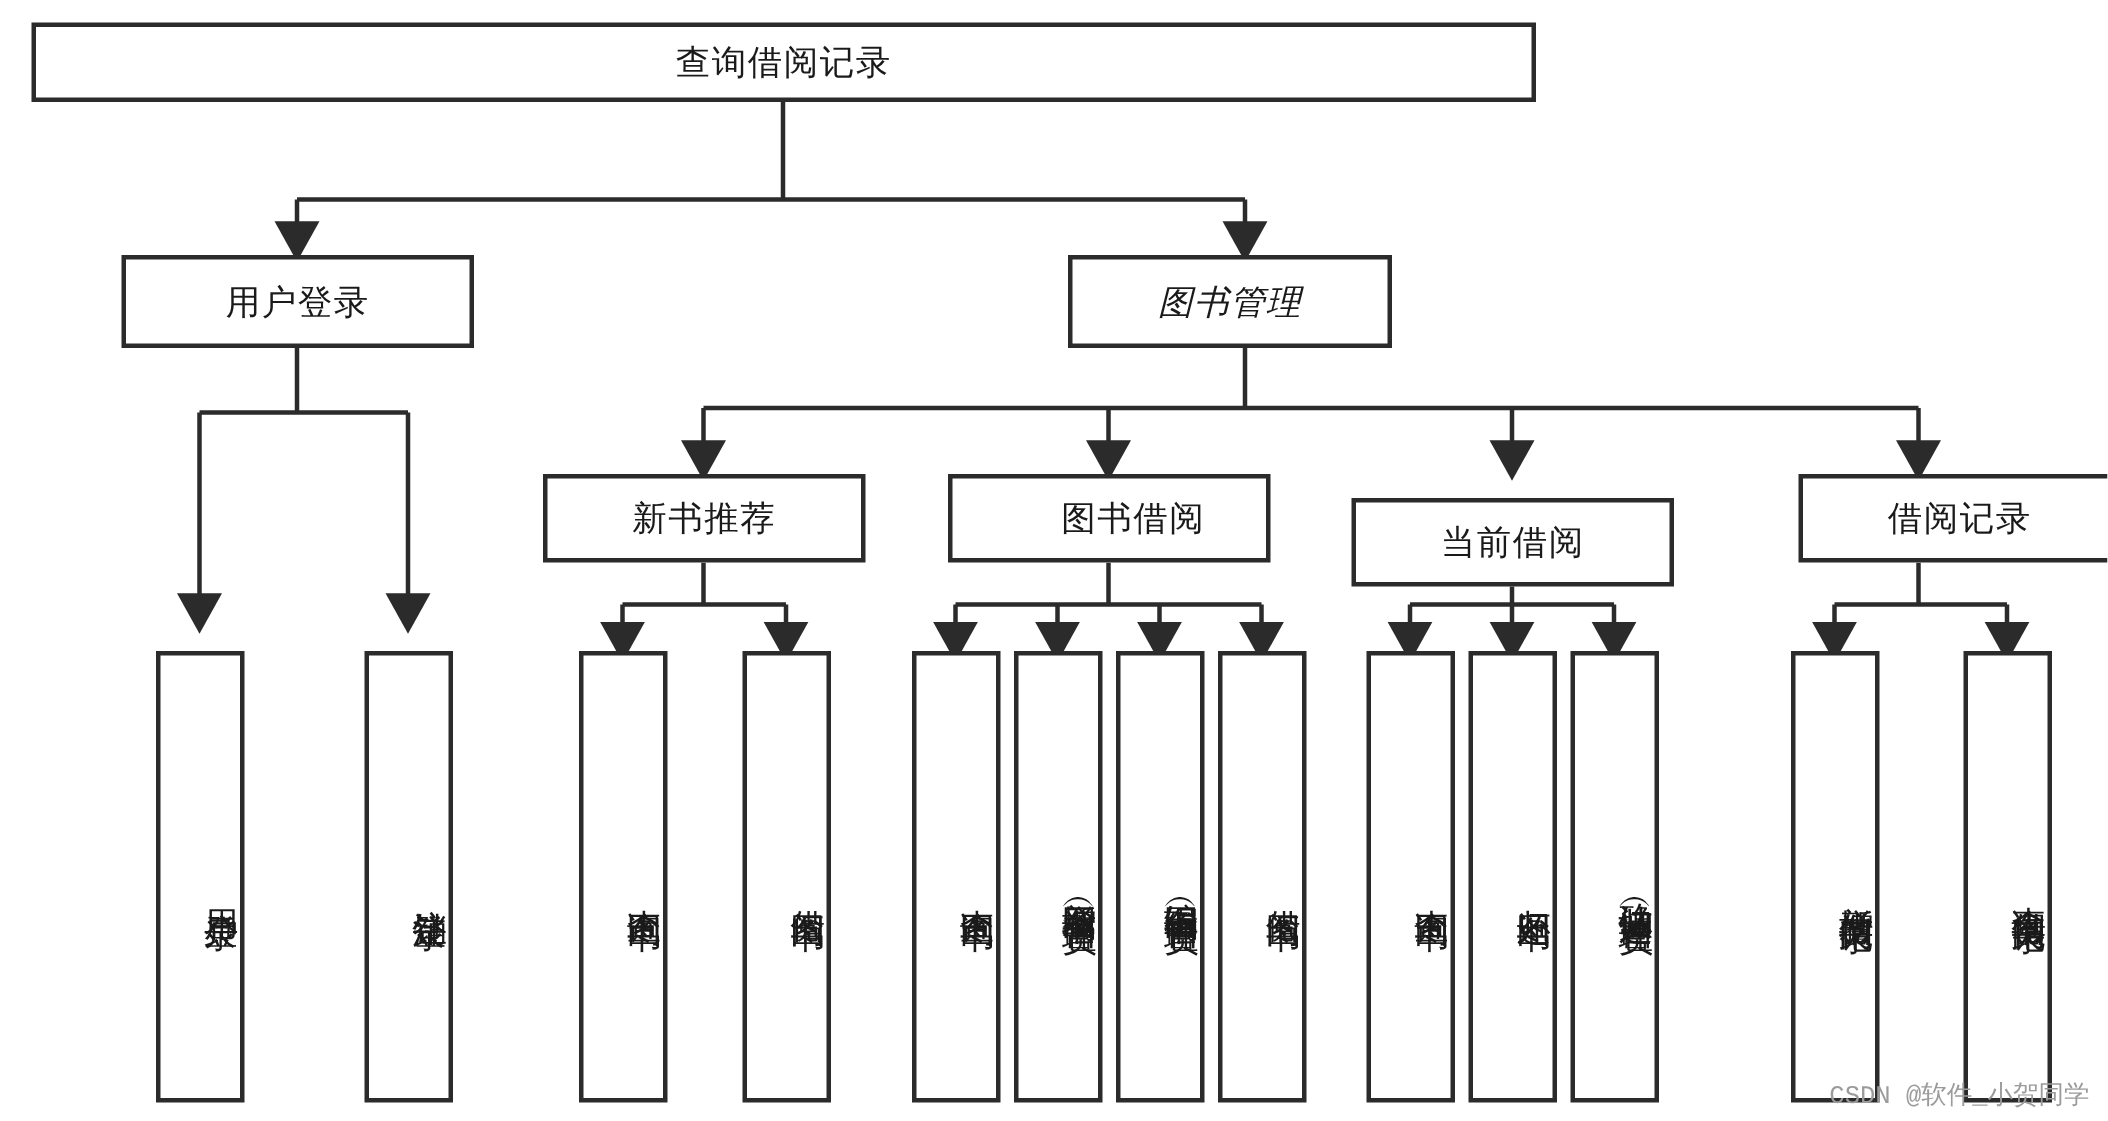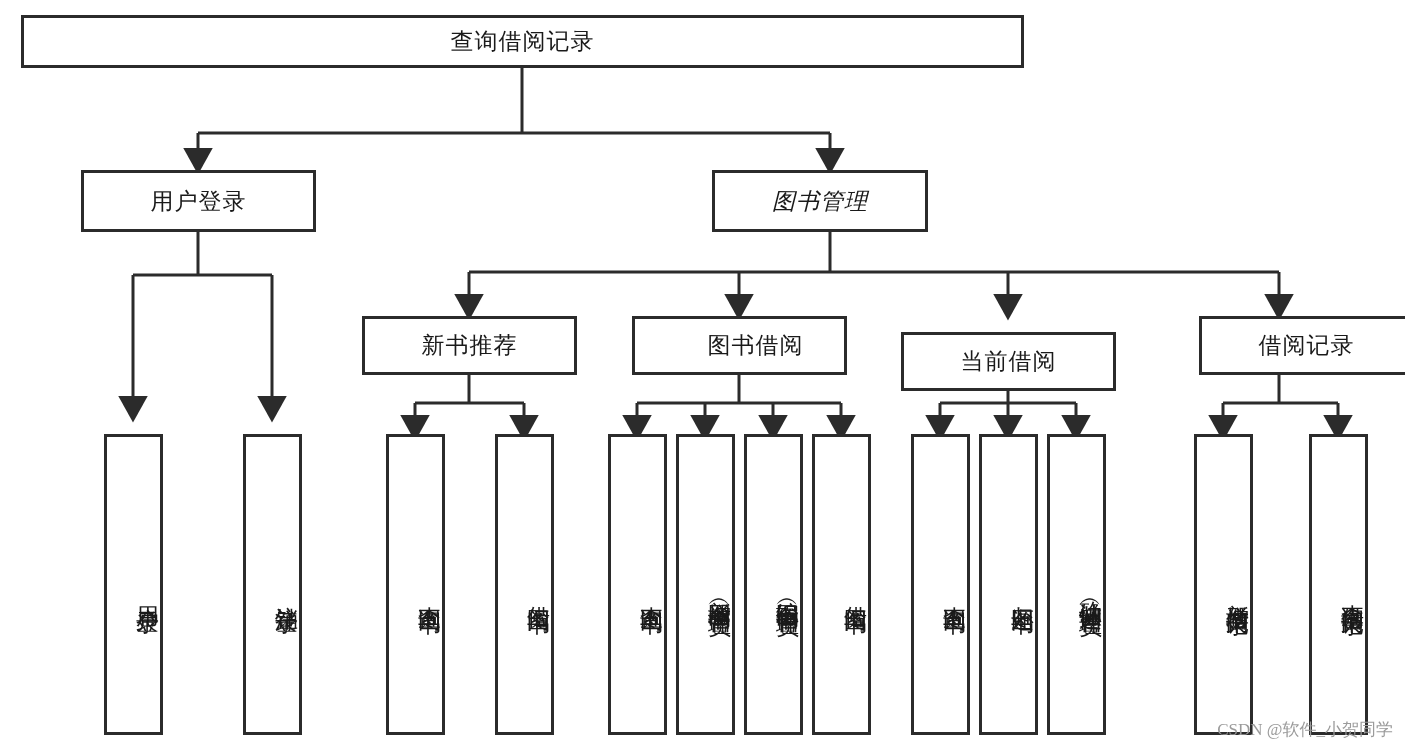--- a/index.html
+++ b/index.html
@@ -54,21 +54,21 @@
     height: 747px;
     pointer-events: none;
   }
   .watermark {
     position: absolute;
     right: 12px;
     bottom: 6px;
     font-size: 17px;
     color: #9b9b9b;
     white-space: nowrap;
-    font-family: Liberation Serif, serif;
+    font-family: Liberation Mono, monospace;
   }
 </style>
 </head>
 <body>
 
 <div id="canvas">
 
   <svg id="svg-links" viewBox="0 0 1405 747">
     <defs>
       <marker id="arrow" markerWidth="12" markerHeight="12" refX="1.5" refY="5" orient="auto" markerUnits="strokeWidth">

